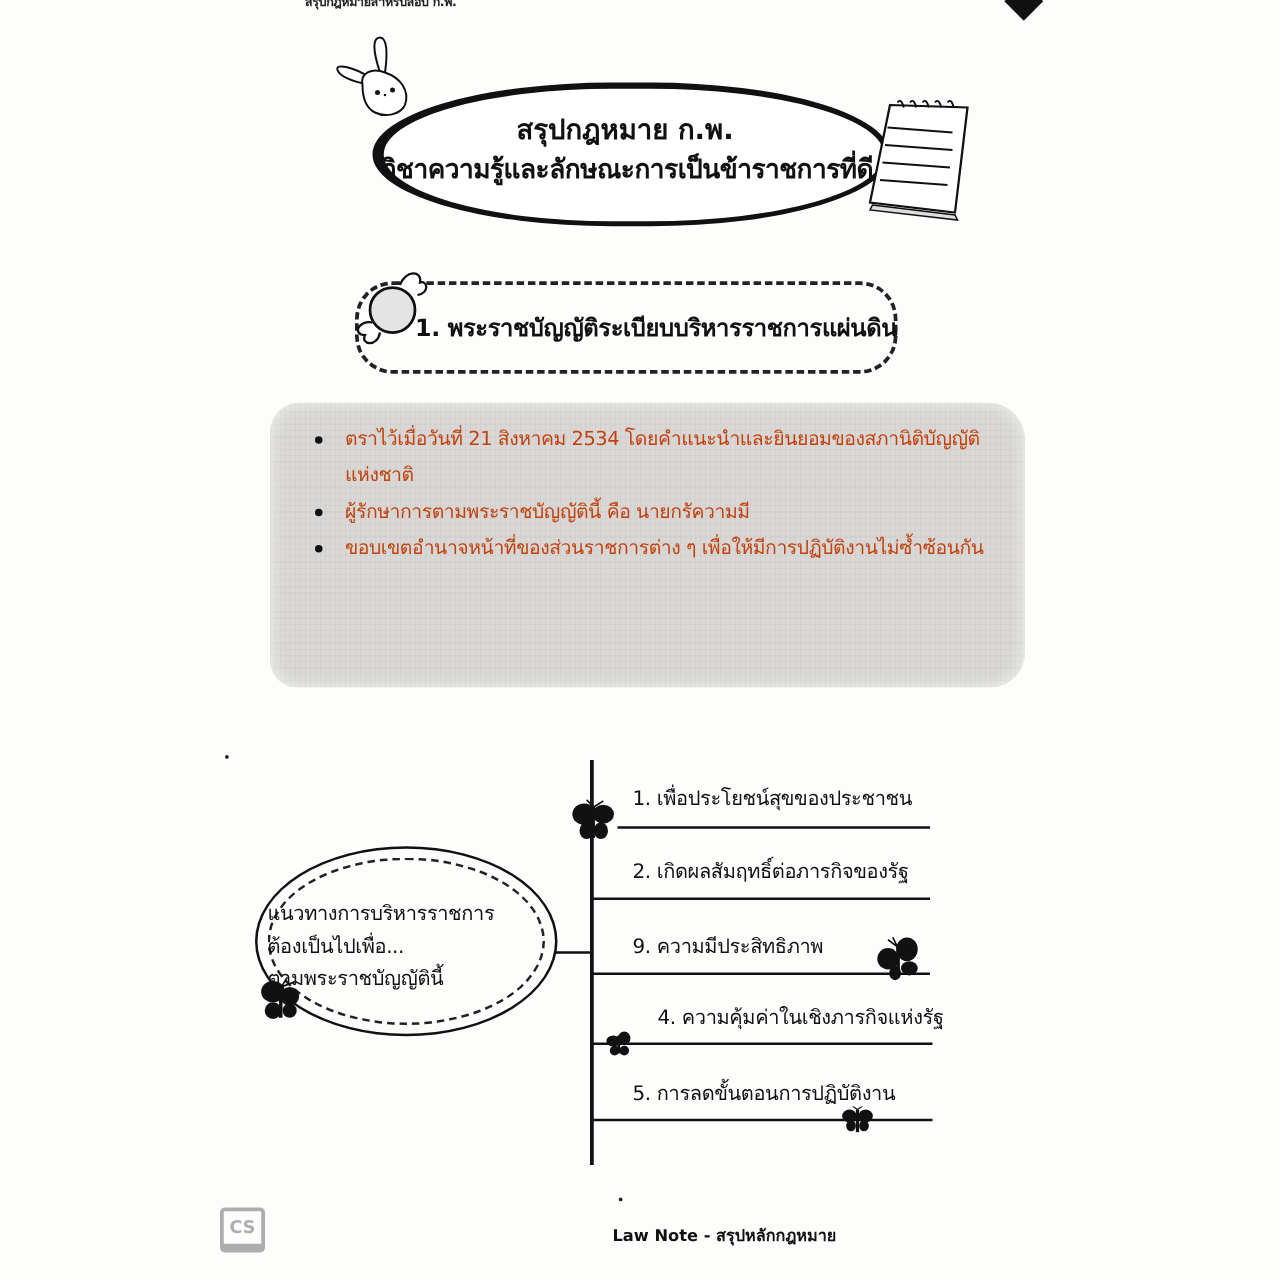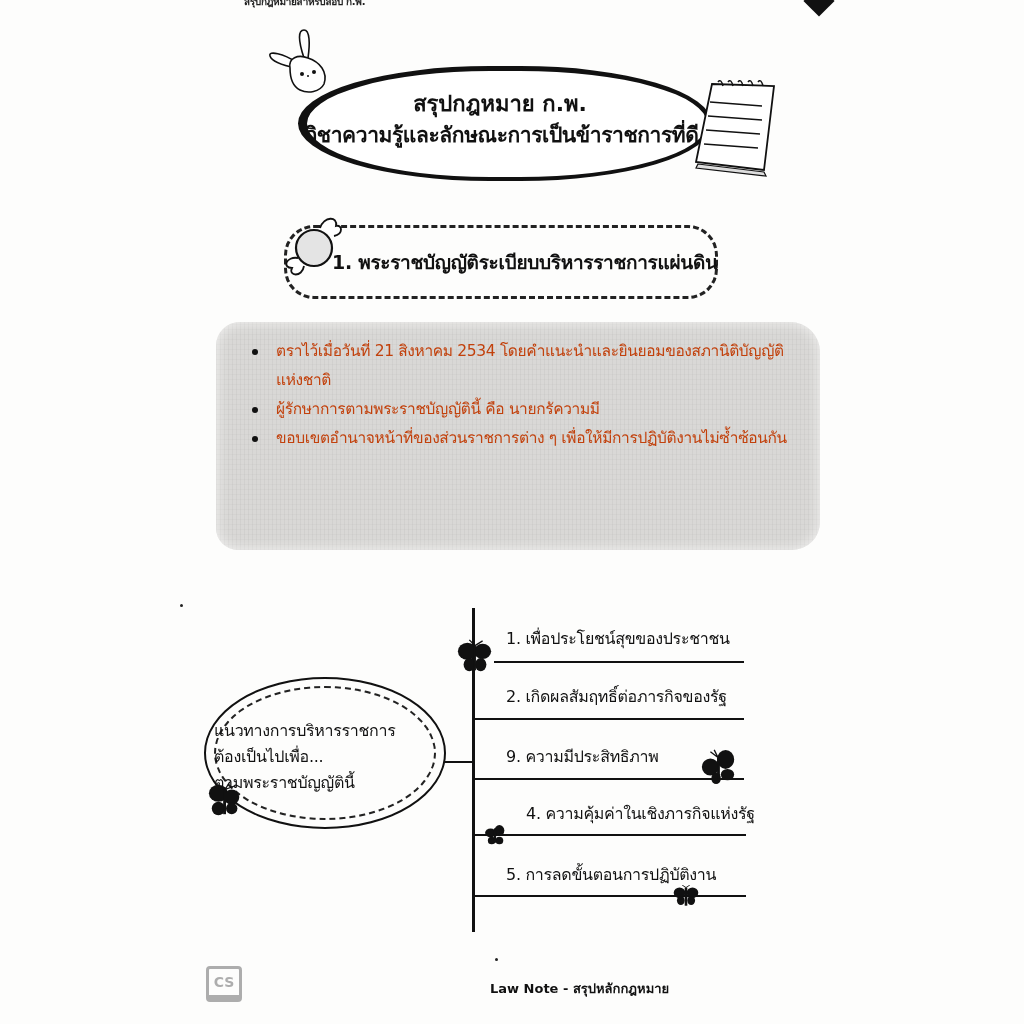--- a/index.html
+++ b/index.html
@@ -93,21 +93,20 @@
     left: 490px; top: 978px; font-size: 13px; white-space: nowrap; color: #111; font-weight: bold;
   }
   .watermark {
     left: 176px; top: 966px; display: flex; align-items: center; gap: 10px;
     color: #9c9c9c; font-size: 25px; opacity: 0.85; white-space: nowrap;
   }
   .cs-logo {
     width: 30px; height: 26px; border: 3px solid #a0a0a0; border-radius: 4px;
     font-size: 14px; font-weight: bold; color: #a0a0a0; display: flex; align-items: center; justify-content: center;
     border-bottom-width: 7px;
-    margin-left: 30px;
   }
   .speck { width: 3px; height: 3px; background: #222; border-radius: 50%; }
 </style>
 </head>
 <body>
 
 <div class="abs running-header">สรุปกฎหมายสำหรับสอบ ก.พ.</div>
 <div class="abs corner-mark"></div>
 
 <div class="abs title-capsule"></div>

